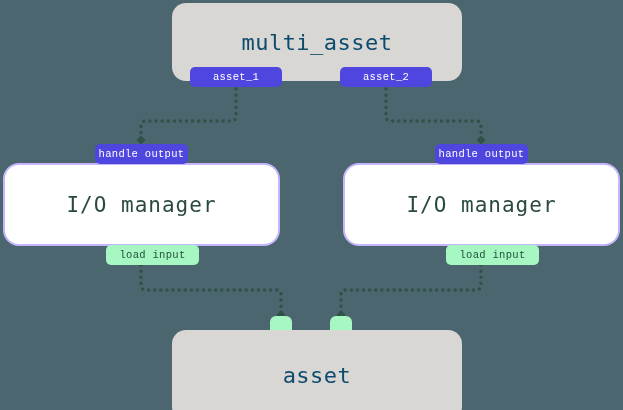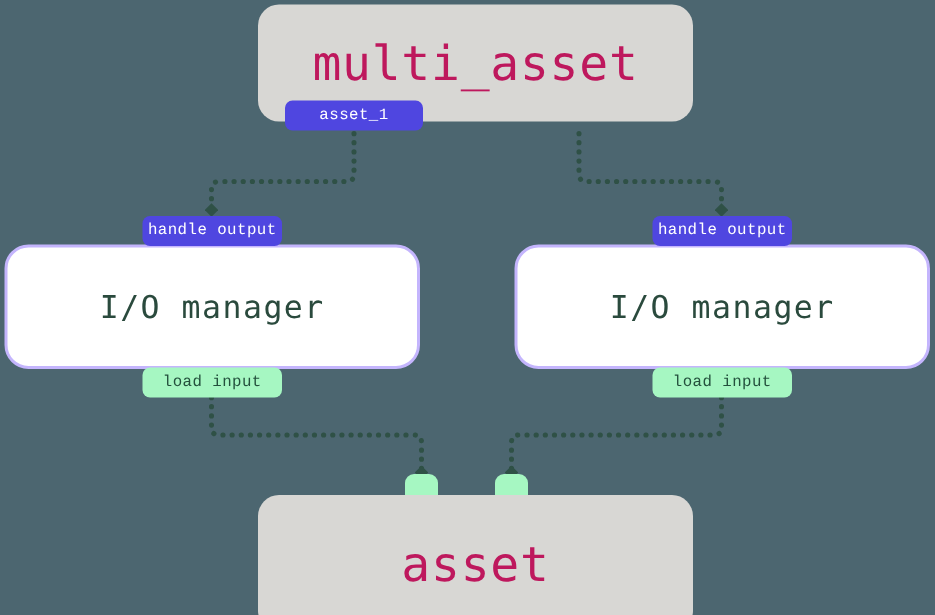--- a/index.html
+++ b/index.html
@@ -31,22 +31,22 @@
     position: absolute;
     display: flex;
     align-items: center;
     justify-content: center;
   }
   .node-asset {
     background: #d8d7d4;
     border-radius: 14px;
   }
   .node-asset .node-label {
-    color: #be185d;
-    font-size: 32px;
+    color: #0c4a6e;
+    font-size: 22px;
     letter-spacing: 0.5px;
     white-space: nowrap;
   }
   .node-iom {
     background: #ffffff;
     border: 2px solid #c4b5fd;
     border-radius: 16px;
   }
   .node-iom .node-label {
     color: #2a4a3d;
@@ -69,20 +69,21 @@
     padding: 0 10px;
     font-family: Liberation Mono, monospace;
   }
   .badge-out {
     background: #4f46e0;
     color: #ffffff;
   }
   .badge-in {
     background: #a6f7c2;
     color: #23503c;
+    margin-left: 11px;
   }
 
   
   .handle-sq {
     position: absolute;
     width: 22px;
     height: 24px;
     background: #a6f7c2;
     border-radius: 6px;
   }
@@ -107,20 +108,23 @@
 
     <path d="M 481 265 L 481 285 Q 481 290 476 290 L 346 290 Q 341 290 341 295 L 341 315" fill="none" stroke="#2f5146" stroke-width="3.4" stroke-dasharray="0.1 6" stroke-linecap="round" marker-end="url(#diamond)"></path>
   </svg>
 
   <div class="node node-asset" style="left:172px; top:3px; width:290px; height:78px;">
     <span class="node-label">multi_asset</span>
   </div>
   <div class="badge badge-out" style="left:190px; top:67px; width:92px;">
     <span>asset_1</span>
   </div>
+  <div class="badge badge-out" style="left:340px; top:67px; width:92px;">
+    <span>asset_2</span>
+  </div>
 
   <div class="node node-iom" style="left:3px; top:163px; width:277px; height:83px;">
     <span class="node-label">I/O manager</span>
   </div>
   <div class="badge badge-out" style="left:95px; top:144px; width:93px;">
     <span>handle output</span>
   </div>
   <div class="badge badge-in" style="left:95px; top:245px; width:93px;">
     <span>load input</span>
   </div>

